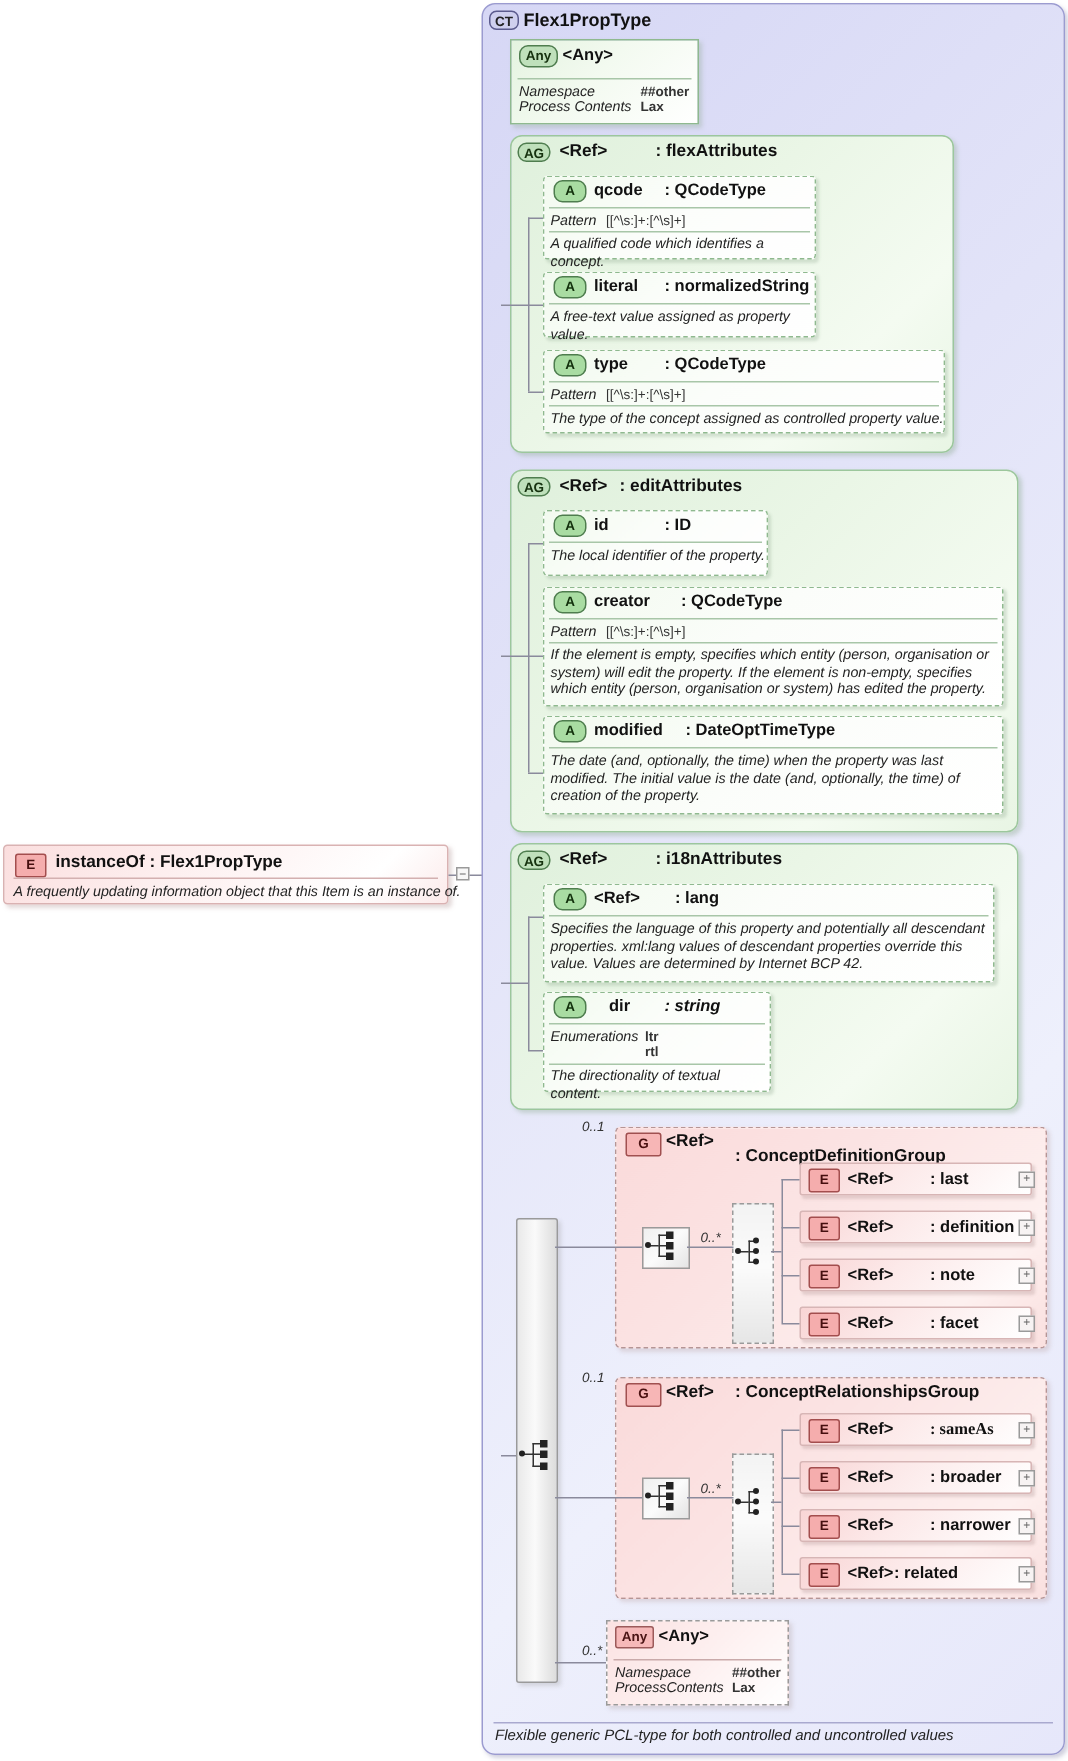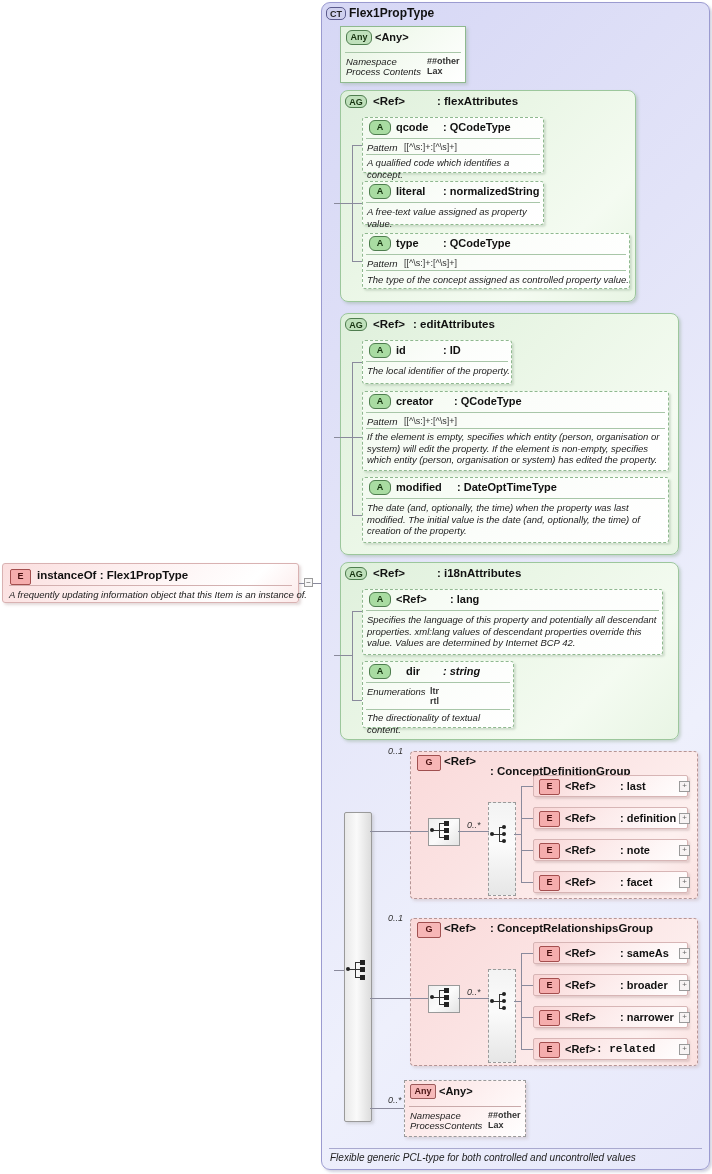--- a/index.html
+++ b/index.html
@@ -377,39 +377,39 @@
   <div class="stem" style="left:10px;top:10px;width:4px;height:1px;"></div>
   <div class="stem" style="left:10px;top:17px;width:4px;height:1px;"></div>
   <div class="dot" style="left:13px;top:1px;"></div>
   <div class="dot" style="left:13px;top:8px;"></div>
   <div class="dot" style="left:13px;top:15px;"></div>
 </div>
 
 <div class="abs e-box" style="left:533px;top:942px;width:155px;height:22px;"></div>
 <div class="e-badge" style="left:539px;top:946px;">E</div>
 <div class="e-ref" style="left:565px;top:947px;">&lt;Ref&gt;</div>
-<div class="e-name" style="left:620px;top:947px;">: sameAs</div>
+<div class="e-name" style="left:620px;top:947px;font-family:Liberation Serif, serif;">: sameAs</div>
 <div class="plus" style="left:679px;top:948px;">+</div>
 
 <div class="abs e-box" style="left:533px;top:974px;width:155px;height:22px;"></div>
 <div class="e-badge" style="left:539px;top:978px;">E</div>
 <div class="e-ref" style="left:565px;top:979px;">&lt;Ref&gt;</div>
 <div class="e-name" style="left:620px;top:979px;">: broader</div>
 <div class="plus" style="left:679px;top:980px;">+</div>
 
 <div class="abs e-box" style="left:533px;top:1006px;width:155px;height:22px;"></div>
 <div class="e-badge" style="left:539px;top:1010px;">E</div>
 <div class="e-ref" style="left:565px;top:1011px;">&lt;Ref&gt;</div>
 <div class="e-name" style="left:620px;top:1011px;">: narrower</div>
 <div class="plus" style="left:679px;top:1012px;">+</div>
 
 <div class="abs e-box" style="left:533px;top:1038px;width:155px;height:22px;"></div>
 <div class="e-badge" style="left:539px;top:1042px;">E</div>
 <div class="e-ref" style="left:565px;top:1043px;">&lt;Ref&gt;</div>
-<div class="e-name" style="left:596px;top:1043px;font-family:Liberation Mono, monospace;">: related</div>
+<div class="e-name" style="left:596px;top:1043px;">: related</div>
 <div class="plus" style="left:679px;top:1044px;">+</div>
 
 <div class="line hline abs" style="left:370px;top:998px;width:58px;"></div>
 <div class="line hline abs" style="left:458px;top:998px;width:31px;"></div>
 <div class="line vline abs" style="left:521px;top:953px;height:96px;"></div>
 <div class="line hline abs" style="left:514px;top:1001px;width:7px;"></div>
 <div class="line hline abs" style="left:521px;top:953px;width:12px;"></div>
 <div class="line hline abs" style="left:521px;top:985px;width:12px;"></div>
 <div class="line hline abs" style="left:521px;top:1017px;width:12px;"></div>
 <div class="line hline abs" style="left:521px;top:1049px;width:12px;"></div>

